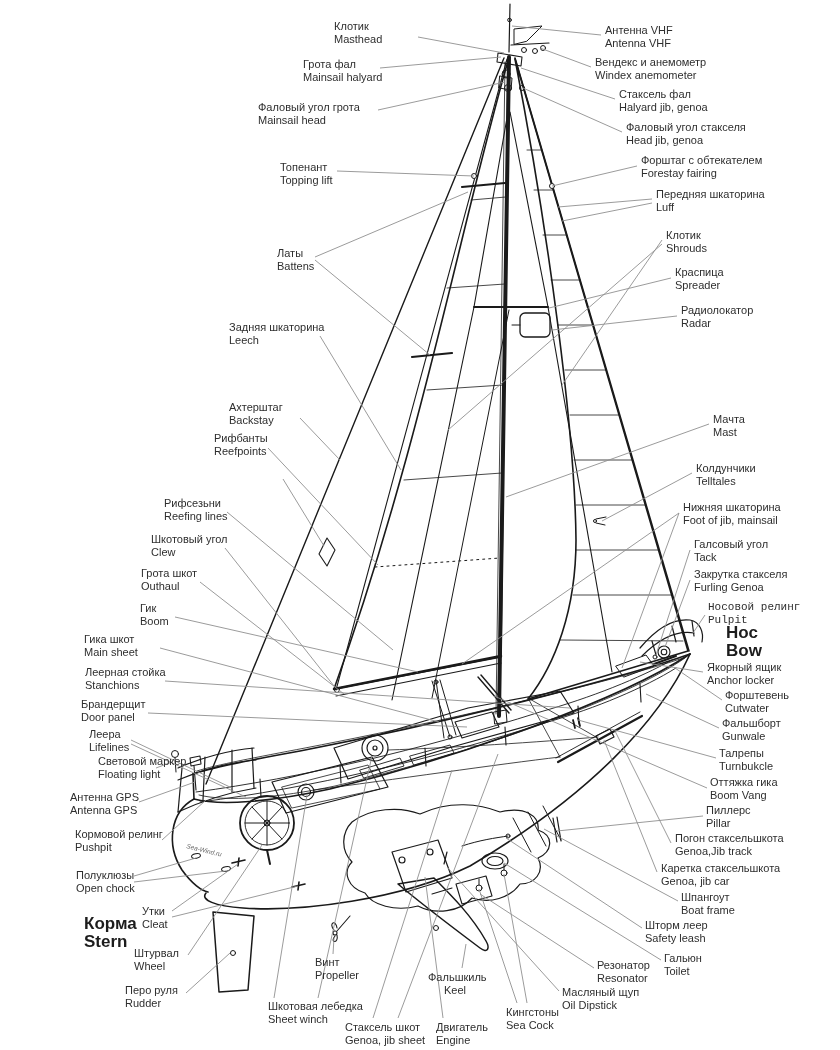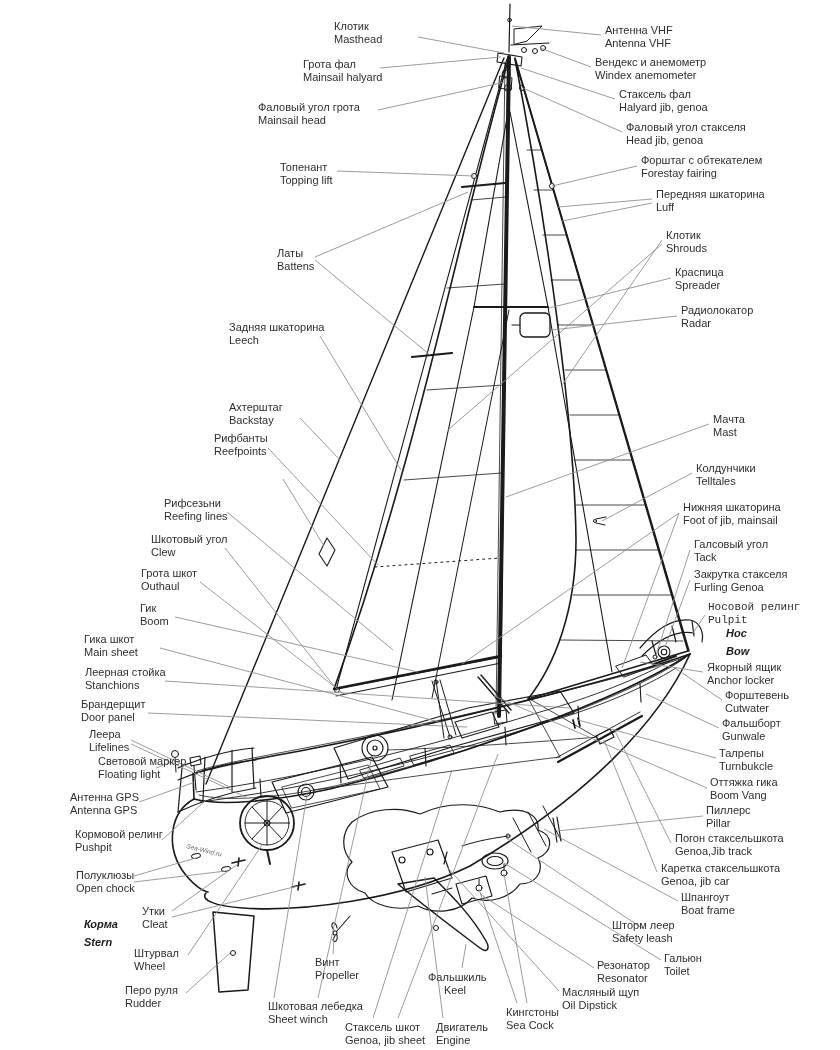--- a/index.html
+++ b/index.html
@@ -1,21 +1,21 @@
 <!DOCTYPE html>
 <html><head>
 <meta charset="utf-8">
 <style>
   html,body{margin:0;padding:0;background:#fff;}
   .stage{position:relative;width:840px;height:1050px;background:#fff;overflow:hidden;
          font-family:"Liberation Sans", sans-serif;}
   .stage svg{position:absolute;left:0;top:0;z-index:1;}
   #label-layer{position:absolute;left:0;top:0;width:840px;height:1050px;z-index:2;pointer-events:none;}
   .label{position:absolute;font-size:11px;line-height:13px;color:#2e2e2e;white-space:nowrap;}
-  .label--bold{font-weight:bold;font-size:11px;line-height:18px;color:#1c1c1c;font-style:italic;}
+  .label--bold{font-weight:bold;font-size:17px;line-height:18px;color:#1c1c1c;}
   .label .en.indent{padding-left:16px;}
 </style>
 </head>
 <body>
 
 <div class="stage">
 <svg width="840" height="1050" viewBox="0 0 840 1050">
   <g stroke="#1a1a1a" fill="none" stroke-linecap="round" stroke-linejoin="round">
 
     <path stroke-width="1.6" fill="#ffffff" d="M508,61 C462,220 420,450 334,689 L501,657 Z"></path>
@@ -514,21 +514,21 @@
         <div class="en">Boat frame</div>
       </div>
       <div class="label" style="left: 142px; top: 905px;">
         <div class="ru">Утки</div>
         <div class="en">Cleat</div>
       </div>
       <div class="label label--bold" style="left: 84px; top: 915px;">
         <div class="ru">Корма</div>
         <div class="en">Stern</div>
       </div>
-      <div class="label" style="left: 612px; top: 919px;">
+      <div class="label" style="left: 645px; top: 919px;">
         <div class="ru">Шторм леер</div>
         <div class="en">Safety leash</div>
       </div>
       <div class="label" style="left: 134px; top: 947px;">
         <div class="ru">Штурвал</div>
         <div class="en">Wheel</div>
       </div>
       <div class="label" style="left: 664px; top: 952px;">
         <div class="ru">Гальюн</div>
         <div class="en">Toilet</div>

